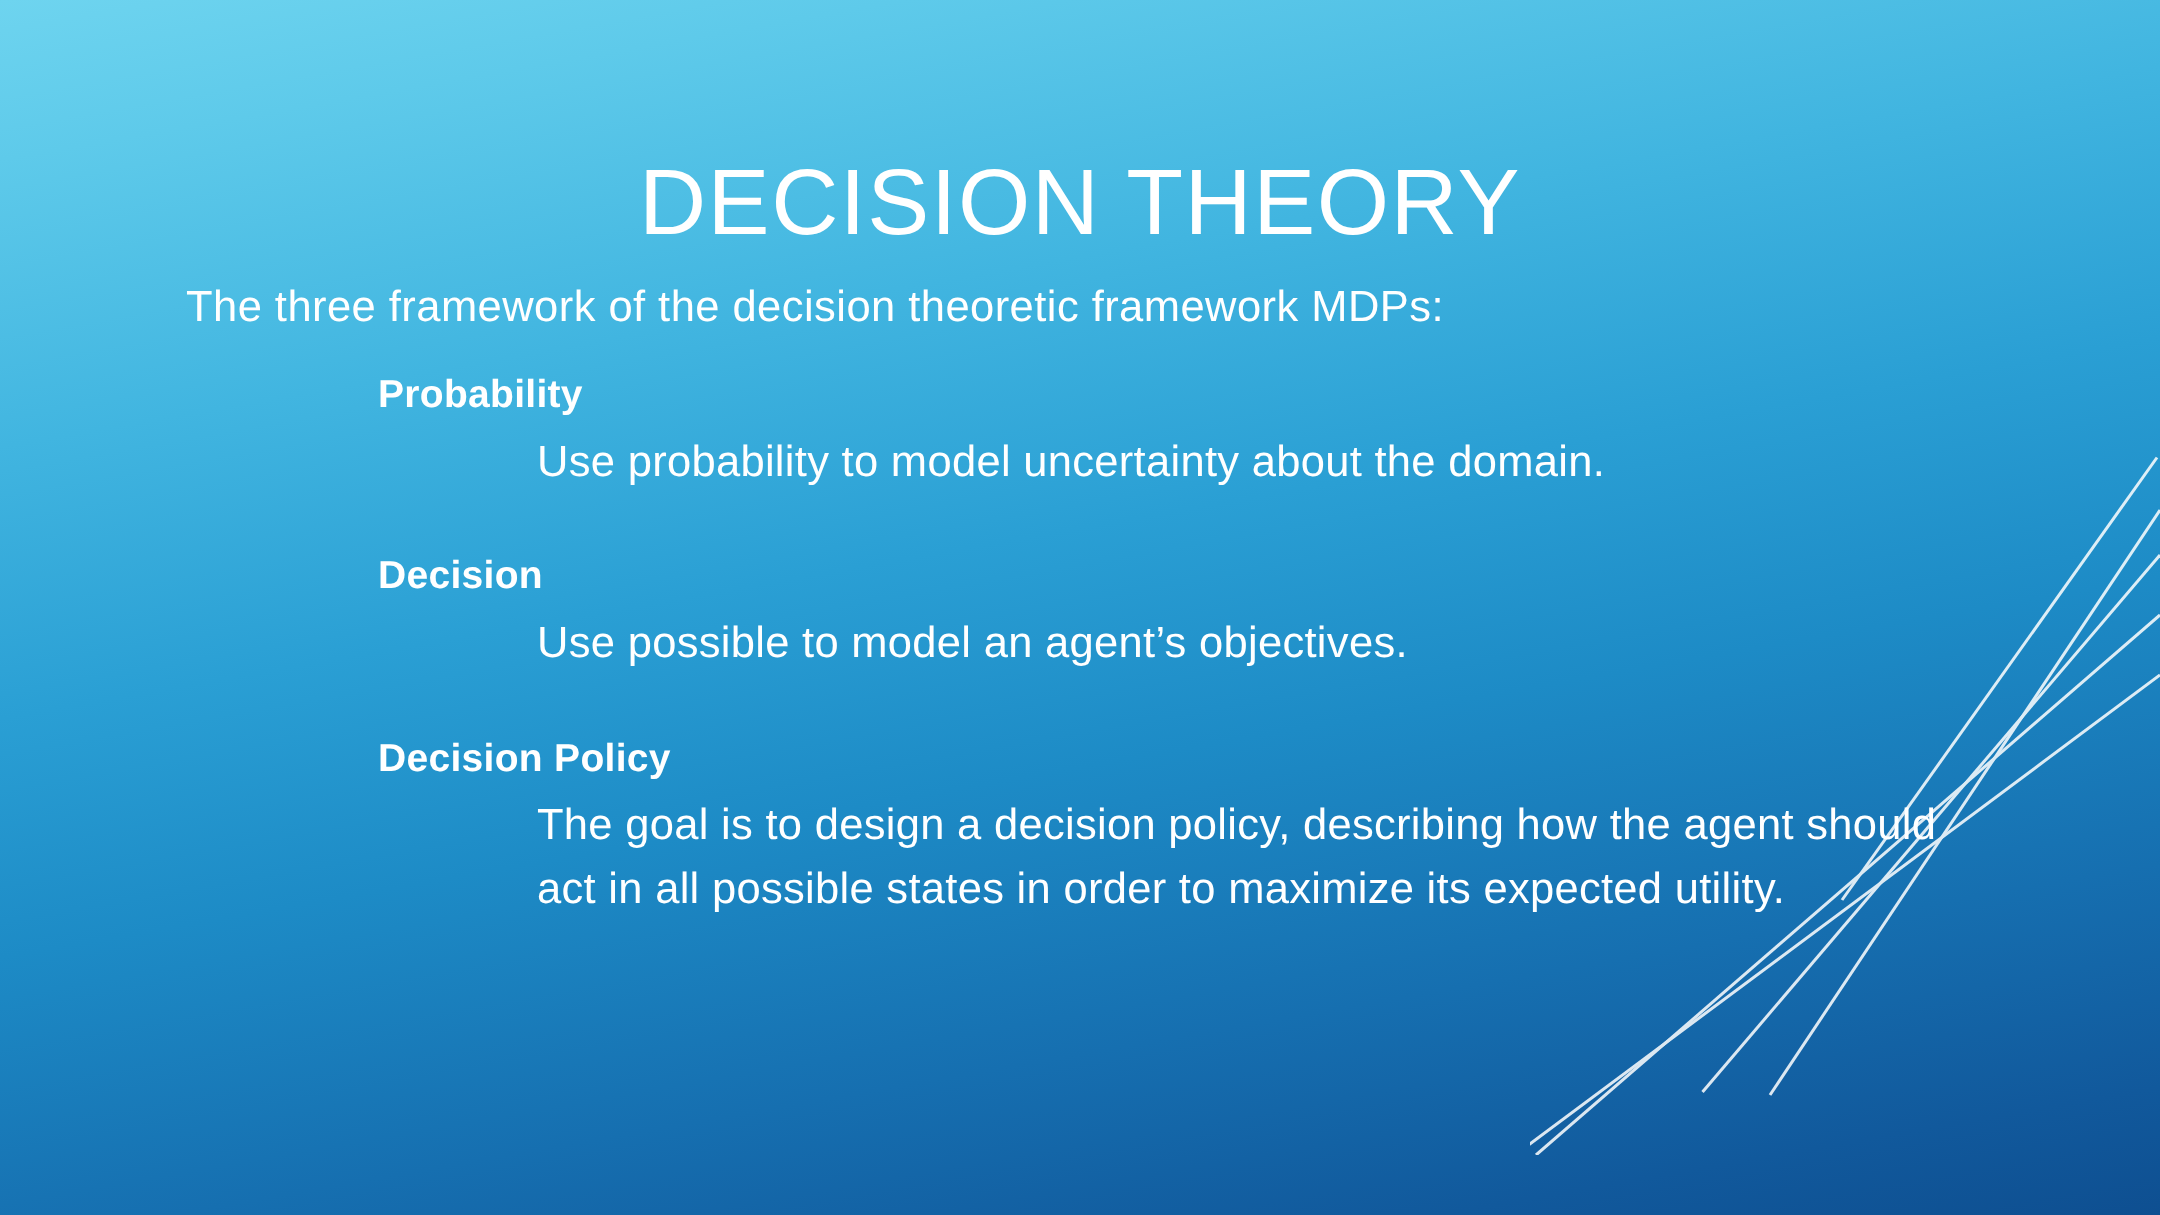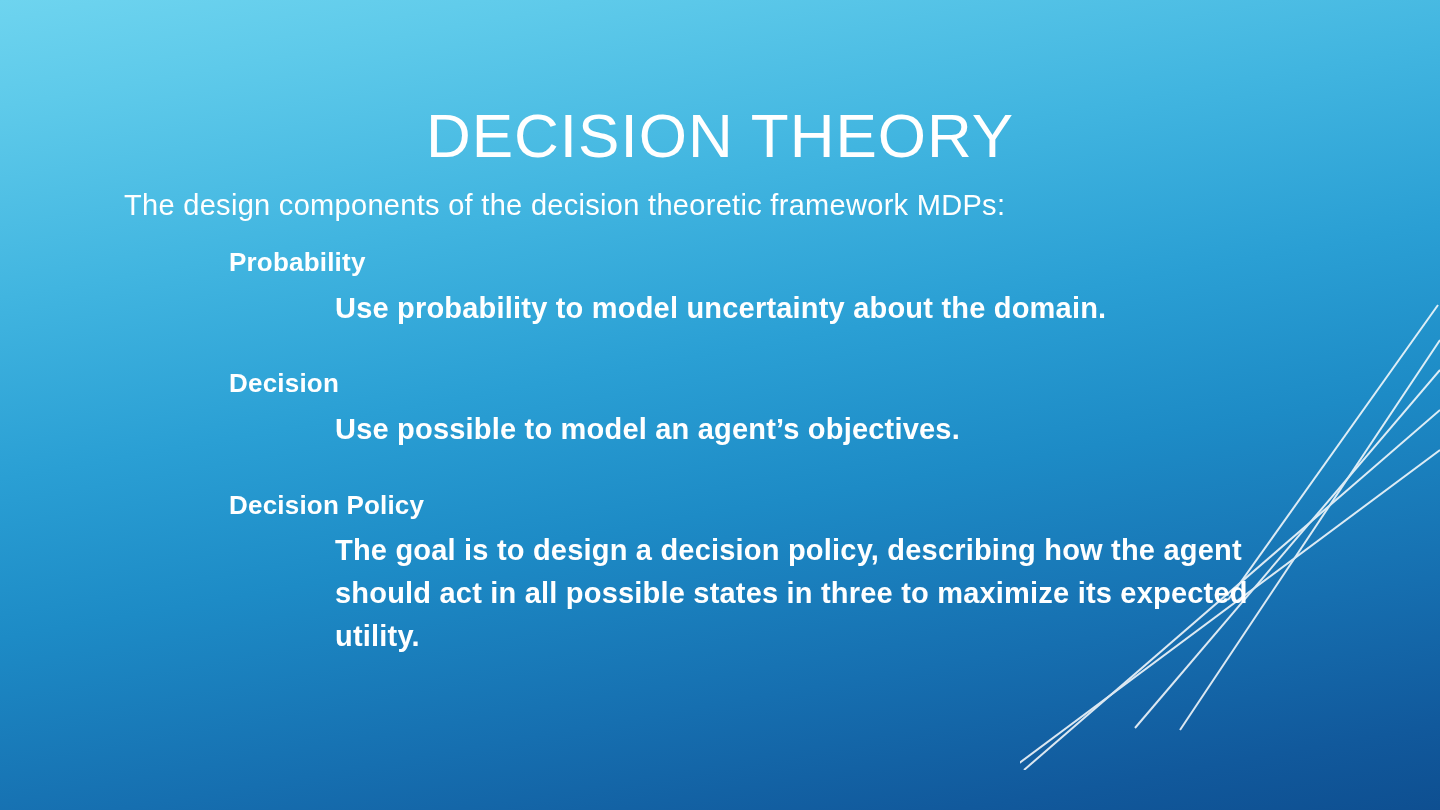--- a/index.html
+++ b/index.html
@@ -59,42 +59,42 @@
     left: 124px;
     color: #ffffff;
     font-size: 29px;
     font-weight: 400;
     letter-spacing: 0.3px;
   }
 
   .body-block {
     position: absolute;
     top: 246px;
-    left: 229px;
+    left: 252px;
     width: 1120px;
     color: #ffffff;
   }
 
   .item {
     margin-bottom: 38px;
   }
   .item:last-child { margin-bottom: 16px; }
 
   .item-head {
     font-size: 26px;
     font-weight: bold;
     letter-spacing: 0.2px;
     line-height: 1.25;
   }
 
   .item-body {
     margin-left: 106px;
     margin-top: 8px;
     font-size: 29px;
-    font-weight: 700;
+    font-weight: 400;
     line-height: 1.48;
     letter-spacing: 0.2px;
     max-width: 980px;
   }
 </style>
 </head>
 <body>
 
 <div class="slide">
 
@@ -103,33 +103,33 @@
       <line x1="420" y1="40" x2="160" y2="430"></line>
       <line x1="420" y1="70" x2="115" y2="428"></line>
       <line x1="420" y1="110" x2="4" y2="470"></line>
       <line x1="420" y1="150" x2="-10" y2="470"></line>
       <line x1="418" y1="5" x2="208" y2="300"></line>
     </g>
   </svg>
 
   <h1 class="title">Decision Theory</h1>
 
-  <p class="intro">The design components of the decision theoretic framework  MDPs:</p>
+  <p class="intro">The three framework of the decision theoretic framework  MDPs:</p>
 
   <div class="body-block">
 
     <div class="item">
       <div class="item-head">Probability</div>
       <div class="item-body">Use probability to model uncertainty about the domain.</div>
     </div>
 
     <div class="item">
       <div class="item-head">Decision</div>
       <div class="item-body">Use possible to model an agent’s objectives.</div>
     </div>
 
     <div class="item">
       <div class="item-head">Decision Policy</div>
-      <div class="item-body">The goal is to design a decision policy, describing how the  agent should act in all possible states in three to maximize its expected utility.</div>
+      <div class="item-body">The goal is to design a decision policy, describing how the  agent should act in all possible states in order to maximize its expected utility.</div>
     </div>
 
   </div>
 </div>
 
 </body></html>

